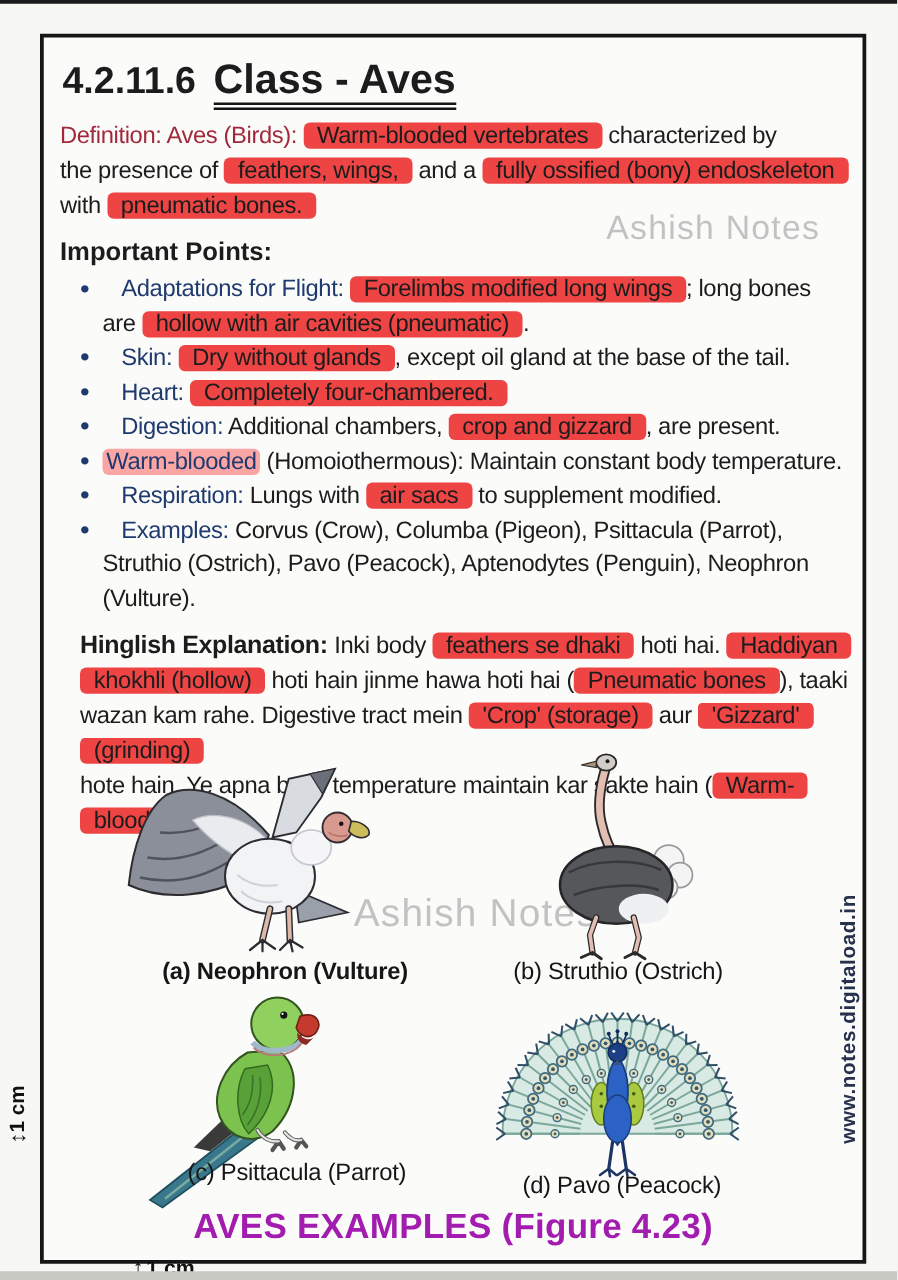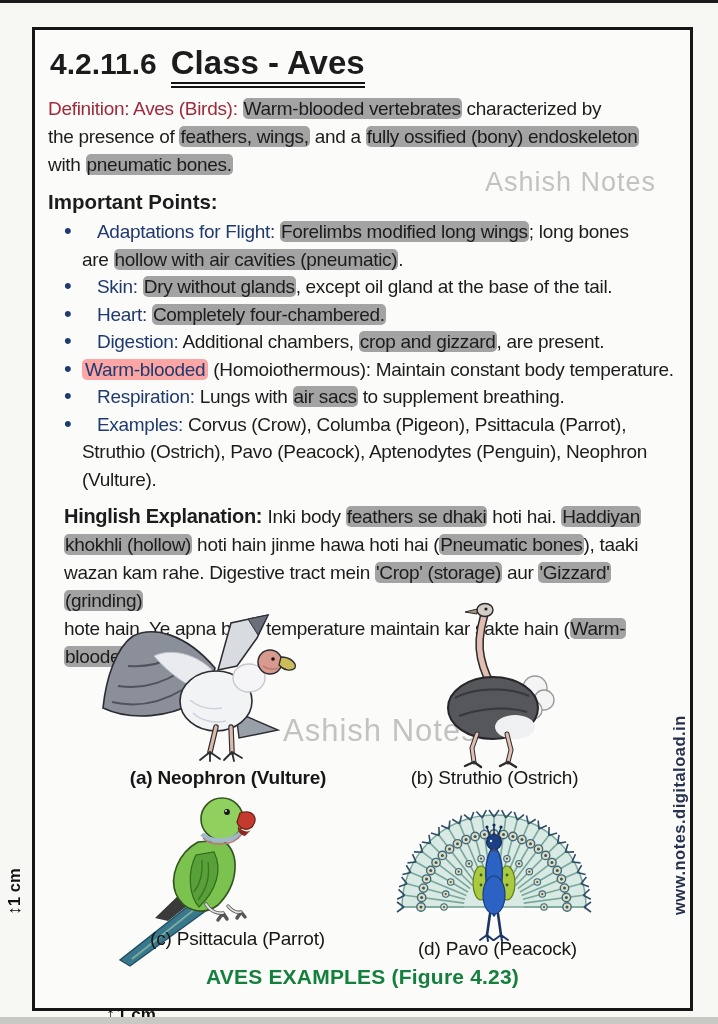--- a/index.html
+++ b/index.html
@@ -12,38 +12,38 @@
          border:3px solid #161616;background:#fbfbf9;box-sizing:content-box;}
   .sheet-inner{position:relative;width:100%;height:100%;padding:8px 6px 0 13px;box-sizing:border-box;}
 
   .title-row{margin:6px 0 10px 2px;white-space:nowrap;}
   .title-num{font-size:30px;font-weight:600;letter-spacing:0;}
   .title-main{font-size:33px;font-weight:700;margin-left:14px;
               border-bottom:6px double #141414;padding-bottom:1px;letter-spacing:0;}
 
   .para{font-size:19px;line-height:28px;letter-spacing:-0.3px;margin:13px 0 0 0;max-width:640px;}
   .hinglish{margin-top:9px;margin-left:16px;}
-  .seg-hl{background:#a3a3a3;border-radius:5px;padding:0 1px;
+  .seg-hl{background:#ef4444;border-radius:5px;padding:0 11px;
           box-decoration-break:clone;-webkit-box-decoration-break:clone;}
   .seg-red{color:#a1293b;}
   .seg-blue{color:#1f3a6e;margin-left:15px;}
   .seg-bluehl{color:#1f3a6e;background:#fca5a5;border-radius:5px;padding:0 3px;}
   .seg-b{font-weight:700;font-size:20px;letter-spacing:-0.3px;}
 
   .ip-heading{font-size:20.5px;font-weight:700;margin:11px 0 4px 0;}
   ul.points{list-style:none;margin:2px 0 0 12px;padding:0;max-width:630px;}
   ul.points li{position:relative;padding-left:22px;font-size:19px;line-height:27.5px;
                letter-spacing:-0.3px;margin:0;}
   ul.points li::before{content:"\2022";color:#1f3a6e;position:absolute;left:4px;top:-1px;font-size:22px;}
 
   .figure-area{position:absolute;left:0;top:0;width:100%;height:100%;pointer-events:none;}
   .bird{position:absolute;}
   .bird-caption{position:absolute;font-size:19px;letter-spacing:-0.2px;text-align:center;color:#161616;}
   .figure-title{position:absolute;left:0;top:935px;width:100%;text-align:center;
-                font-size:21px;font-weight:700;color:#15803d;letter-spacing:0.2px;}
+                font-size:28px;font-weight:700;color:#a21caf;letter-spacing:0.2px;}
 
   .wm{position:absolute;color:#b9b9b9;opacity:0.85;letter-spacing:1px;font-weight:400;}
   .wm-top{left:450px;top:137px;font-size:27px;}
   .wm-mid{left:248px;top:683px;font-size:31px;}
   .wm-side{position:absolute;right:1px;top:585px;height:300px;
            writing-mode:vertical-rl;transform:rotate(180deg);
            font-size:16.5px;font-weight:700;color:#27314d;letter-spacing:0.5px;}
 
   .ruler-left{position:absolute;left:4px;top:833px;height:82px;
               writing-mode:vertical-rl;transform:rotate(180deg);
@@ -67,21 +67,21 @@
       <p class="para"><span class="seg-red">Definition: Aves (Birds): </span><span class="seg-hl">Warm-blooded vertebrates</span><span> characterized by</span><br><span>the presence of </span><span class="seg-hl">feathers, wings,</span><span> and a </span><span class="seg-hl">fully ossified (bony) endoskeleton</span><br><span>with </span><span class="seg-hl">pneumatic bones.</span></p>
 
       <div class="ip-heading">Important Points:</div>
 
       <ul class="points">
           <li><span class="seg-blue">Adaptations for Flight: </span><span class="seg-hl">Forelimbs modified long wings</span><span>; long bones</span><br><span>are </span><span class="seg-hl">hollow with air cavities (pneumatic)</span><span>.</span></li>
           <li><span class="seg-blue">Skin: </span><span class="seg-hl">Dry without glands</span><span>, except oil gland at the base of the tail.</span></li>
           <li><span class="seg-blue">Heart: </span><span class="seg-hl">Completely four-chambered.</span></li>
           <li><span class="seg-blue">Digestion: </span><span>Additional chambers, </span><span class="seg-hl">crop and gizzard</span><span>, are present.</span></li>
           <li><span class="seg-bluehl">Warm-blooded</span><span> (Homoiothermous): Maintain constant body temperature.</span></li>
-          <li><span class="seg-blue">Respiration: </span><span>Lungs with </span><span class="seg-hl">air sacs</span><span> to supplement breathing.</span></li>
+          <li><span class="seg-blue">Respiration: </span><span>Lungs with </span><span class="seg-hl">air sacs</span><span> to supplement modified.</span></li>
           <li><span class="seg-blue">Examples: </span><span>Corvus (Crow), Columba (Pigeon), Psittacula (Parrot),</span><br><span>Struthio (Ostrich), Pavo (Peacock), Aptenodytes (Penguin), Neophron</span><br><span>(Vulture).</span></li>
         </ul>
 
       <p class="para hinglish"><span class="seg-b">Hinglish Explanation: </span><span>Inki body </span><span class="seg-hl">feathers se dhaki</span><span> hoti hai. </span><span class="seg-hl">Haddiyan</span><br><span class="seg-hl">khokhli (hollow)</span><span> hoti hain jinme hawa hoti hai (</span><span class="seg-hl">Pneumatic bones</span><span>), taaki</span><br><span>wazan kam rahe. Digestive tract mein </span><span class="seg-hl">'Crop' (storage)</span><span> aur </span><span class="seg-hl">'Gizzard' (grinding)</span><br><span>hote hain. Ye apna body temperature maintain kar sakte hain (</span><span class="seg-hl">Warm-</span><br><span class="seg-hl">blooded</span><span>).</span></p>
 
       <div class="figure-area">
 
         <div class="wm wm-top">Ashish Notes</div>
         <div class="wm wm-mid">Ashish Notes</div>
         <div class="wm-side">www.notes.digitaload.in</div>

